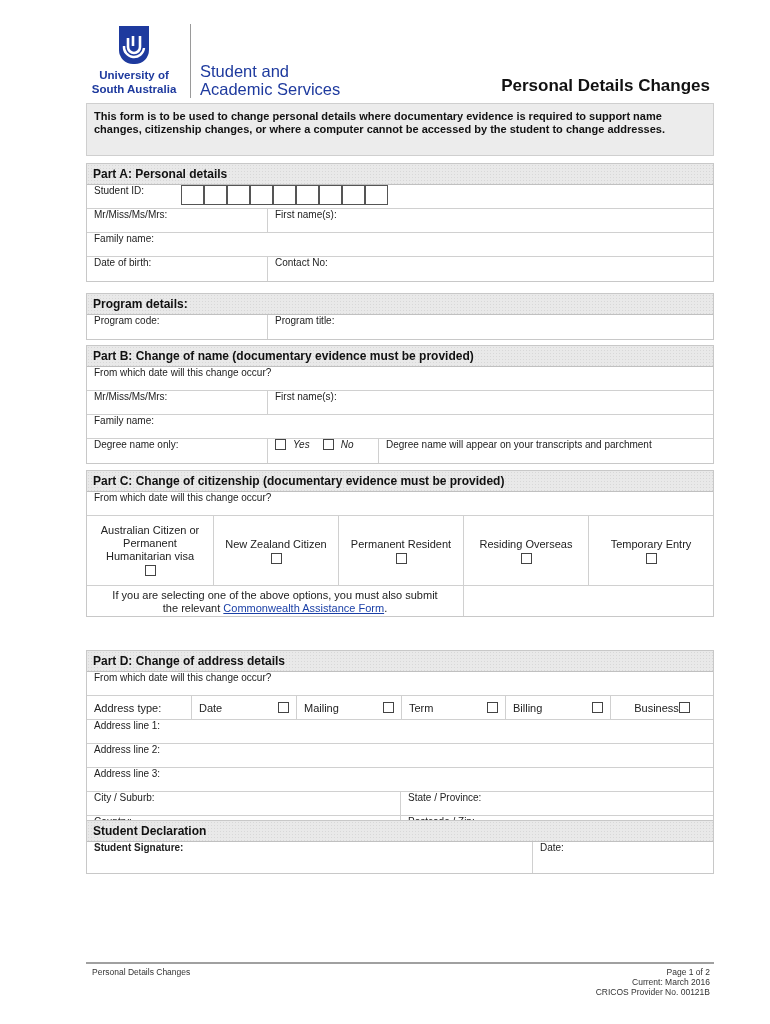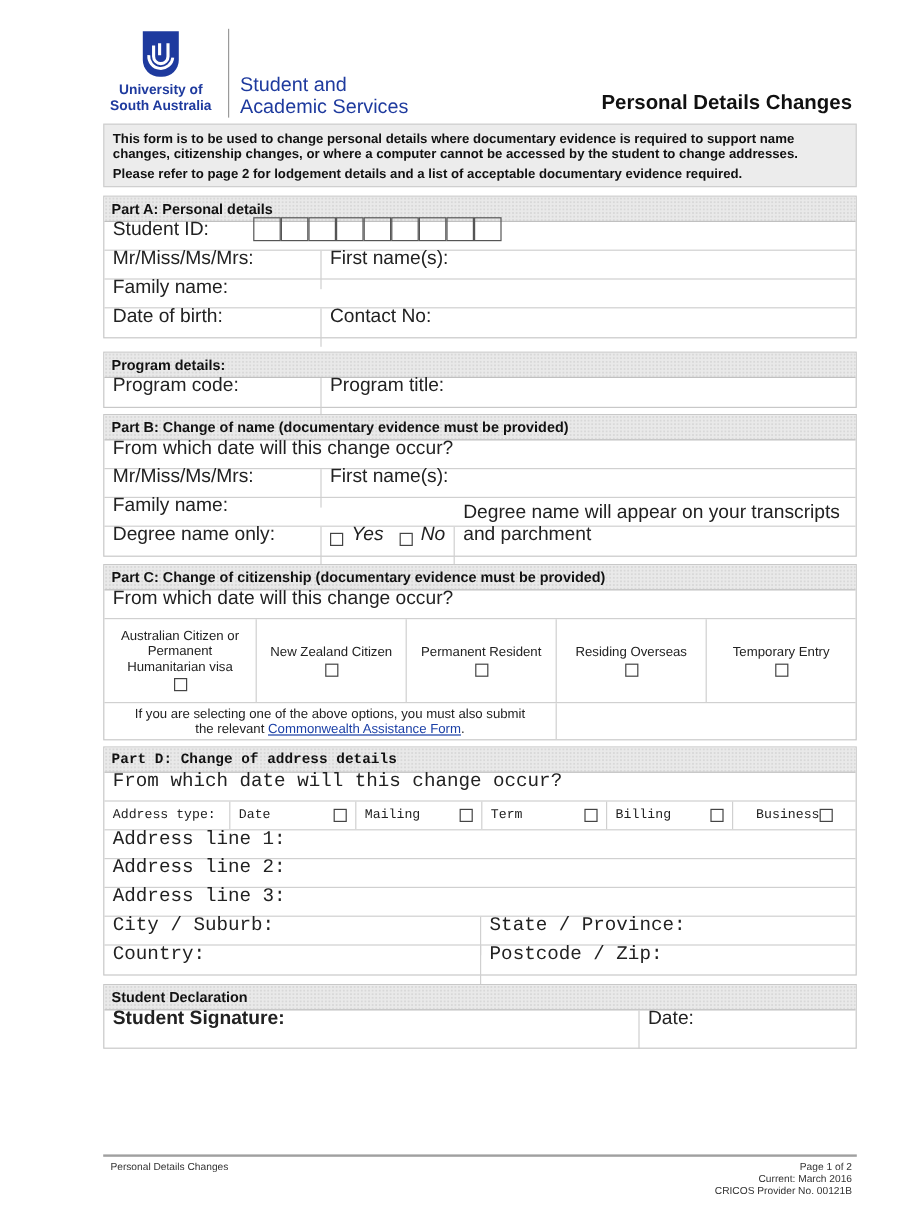--- a/index.html
+++ b/index.html
@@ -15,21 +15,21 @@
   .dept-name { position: absolute; left: 114px; top: 38px; font-size: 16.5px; line-height: 18px; color: #1e3a9e; }
   .page-title { position: absolute; right: 4px; top: 52px; font-size: 17px; font-weight: bold; color: #111; }
 
   .intro { position: absolute; left: 86px; top: 103px; width: 628px; height: 53px; background: #ececec; border: 1px solid #cfcfcf; padding: 6px 7px; font-weight: bold; font-size: 11px; line-height: 13px; color: #111; }
   .intro p + p { margin-top: 3px; }
 
   .section { position: absolute; left: 86px; width: 628px; border: 1px solid #c8c8c8; }
   .sec-head { height: 21px; background: #e9e9e9; background-image: radial-gradient(#d8d8d8 0.6px, transparent 0.7px); background-size: 3px 3px; border-bottom: 1px solid #c0c0c0; padding: 3px 6px; font-weight: bold; font-size: 12px; color: #111; }
   .row { display: flex; height: 24px; border-bottom: 1px solid #d0d0d0; }
   .row:last-child { border-bottom: none; }
-  .cell { padding: 16px 7px; display: flex; align-items: flex-end; font-size: 16px; color: #222; border-right: 1px solid #d0d0d0; }
+  .cell { padding: 0 7px; display: flex; align-items: flex-start; font-size: 10px; color: #222; border-right: 1px solid #d0d0d0; }
   .cell:last-child { border-right: none; }
   .grow { flex: 1; }
 
   .idboxes { display: flex; margin-left: 37px; }
   .idbox { width: 23px; height: 20px; border: 1px solid #555; margin-right: 0; }
   .idbox + .idbox { border-left: 1px solid #555; margin-left: -0px; }
 
   .cb { display: inline-block; width: 11px; height: 11px; border: 1px solid #444; background: #fff; }
   .cb-label { margin-left: 7px; }
 
@@ -69,21 +69,20 @@
   </div>
   <div class="dept-name">
     <div>Student and</div>
     <div>Academic Services</div>
   </div>
   <div class="page-title">Personal Details Changes</div>
 </div>
 
 <div class="intro">
   <p>This form is to be used to change personal details where documentary evidence is required to support name changes, citizenship changes, or where a computer cannot be accessed by the student to change addresses.</p>
-  <p>Please refer to page 2 for lodgement details and a list of acceptable documentary evidence required.</p>
 </div>
 
 <div class="section" style="top:163px;">
   <div class="sec-head">Part A: Personal details</div>
   <div class="row">
     <div class="cell grow">
       <span>Student ID:</span>
       <span class="idboxes">
         <span class="idbox"></span>
         <span class="idbox"></span>
@@ -201,21 +200,21 @@
   </div>
   <div class="note-row">
     <div class="note-cell">
       <div>If you are selecting one of the above options, you must also submit</div>
       <div><span>the relevant </span><a>Commonwealth Assistance Form</a><span>.</span></div>
     </div>
     <div style="flex:1;"></div>
   </div>
 </div>
 
-<div class="section" style="top:622px;font-family:Liberation Mono, monospace;">
+<div class="section" style="top:650px;">
   <div class="sec-head">Part D: Change of address details</div>
   <div class="row">
     <div class="cell grow">
         <span>From which date will this change occur?</span>
       </div>
   </div>
   <div class="row">
     <div class="addr-cell" style="width:105px;">
         <span>Address type:</span>
       </div>

